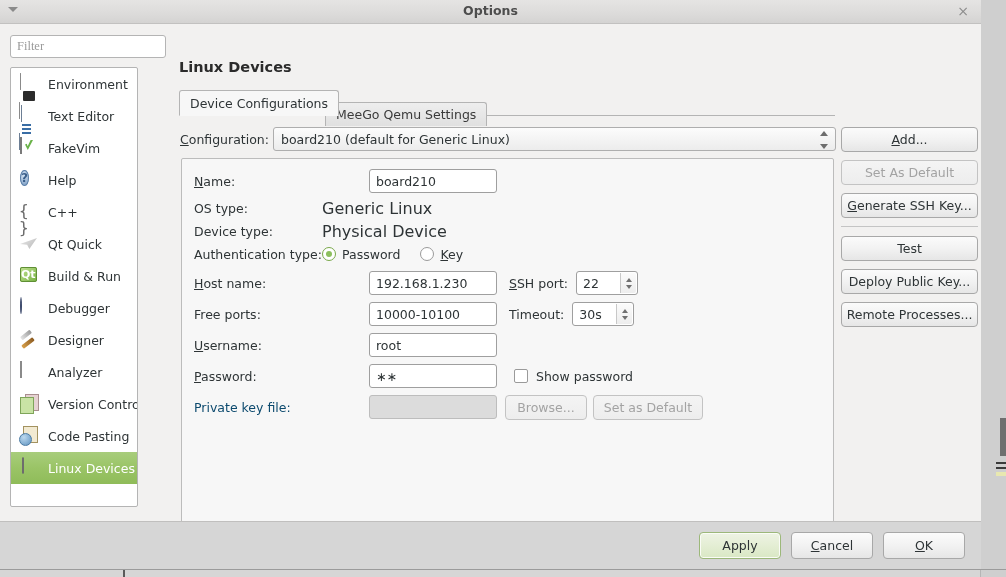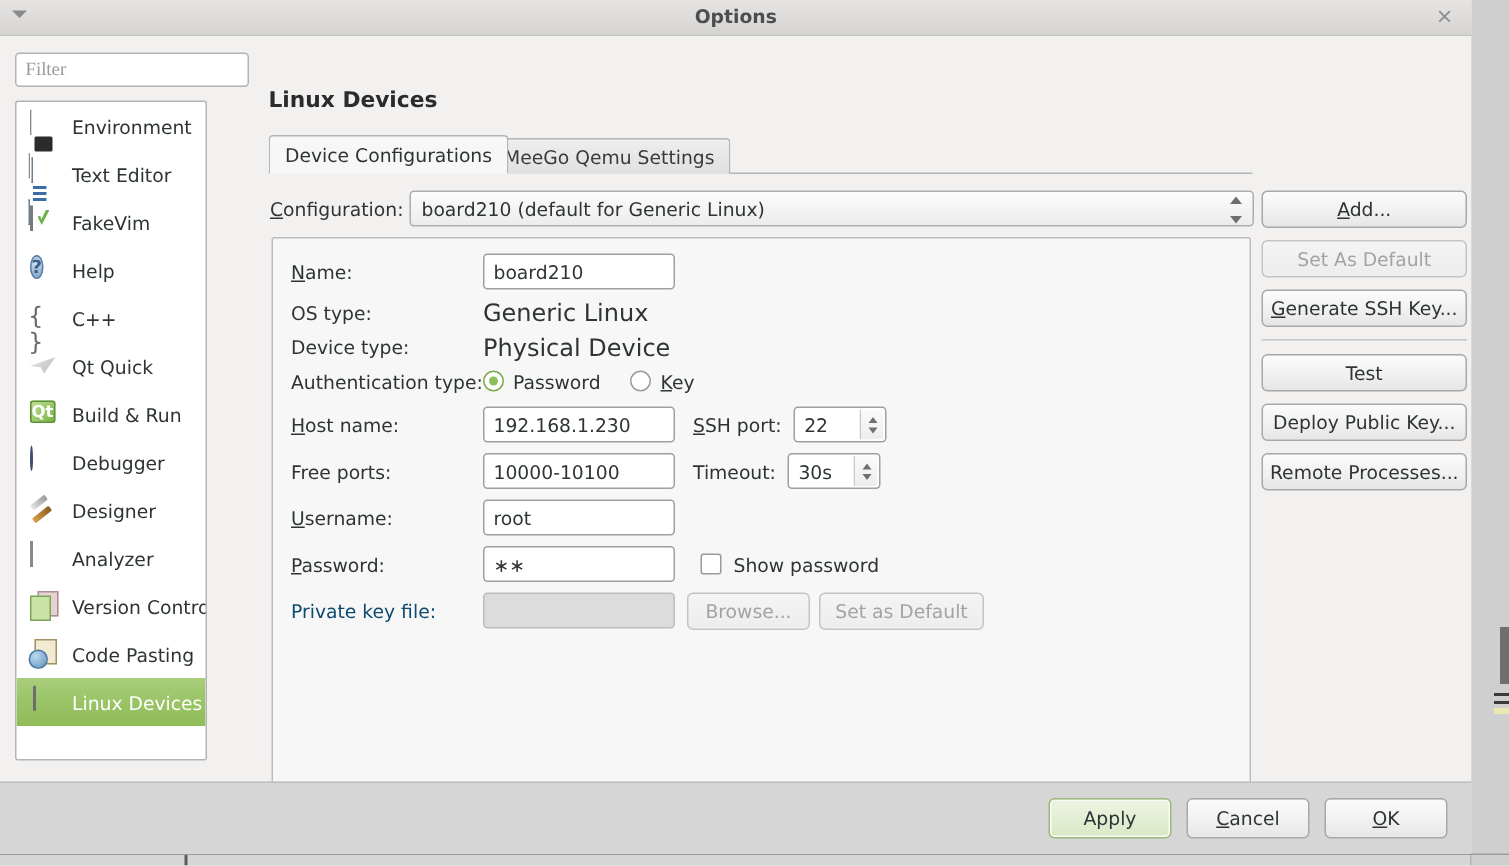--- a/index.html
+++ b/index.html
@@ -106,21 +106,21 @@
     border-bottom:1px solid #b4b4b4;
   }
   .tab{
     position:absolute;top:0;height:26px;line-height:25px;padding:0 10px;
     font-size:12.5px;color:#2e3436;
     border:1px solid #b4b4b4;border-bottom:none;
     border-radius:3px 3px 0 0;cursor:default;
   }
   .tab.inactive{
     background:linear-gradient(to bottom,#eeeeee,#e0e0e0);
-    top:2px;height:24px;line-height:23px;color:#3a3a3a;
+    top:12px;height:24px;line-height:23px;color:#3a3a3a;
   }
   .tab.active{ background:#f7f7f7; border-bottom:1px solid #f7f7f7; z-index:2;}
 
   #tab-devconf{ left:0; }
   #tab-meego{ left:146px; }
 
   
   #config-row{
     position:absolute; left:180px; top:103px; width:656px; height:24px;
     display:flex;align-items:center;
@@ -146,21 +146,21 @@
     background:#f7f7f7;border:1px solid #bcbcbc;border-radius:2px;
   }
 
   .frow{ position:absolute; left:12px; display:flex; align-items:center; height:24px; }
   .flabel{ width:128px; font-size:12.5px; }
   .flabel.disabled{ color:#0c4a6e; }
   .fvalue{ font-size:16px;text-align:right; }
 
   .tinput{
     height:24px;border:1px solid #9f9f9f;border-radius:3px;background:#fff;
-    font-family:inherit;font-size:12.5px;color:#2e3436;padding:0 6px;outline:none;
+    font-family:inherit;font-size:12.5px;color:#2e3436;padding:0 6px;outline:none;margin-left:47px;
   }
   .tinput.disabled{ background:#dcdcdc;border-color:#bdbdbd; }
 
   .radio-wrap{display:flex;align-items:center;gap:6px;margin-right:20px;cursor:default;}
   .radio{
     width:14px;height:14px;border-radius:50%;
     border:1px solid #9a9a9a;background:#fff;position:relative;
   }
   .radio.checked{ border-color:#79a84a; }
   .radio.checked::after{

